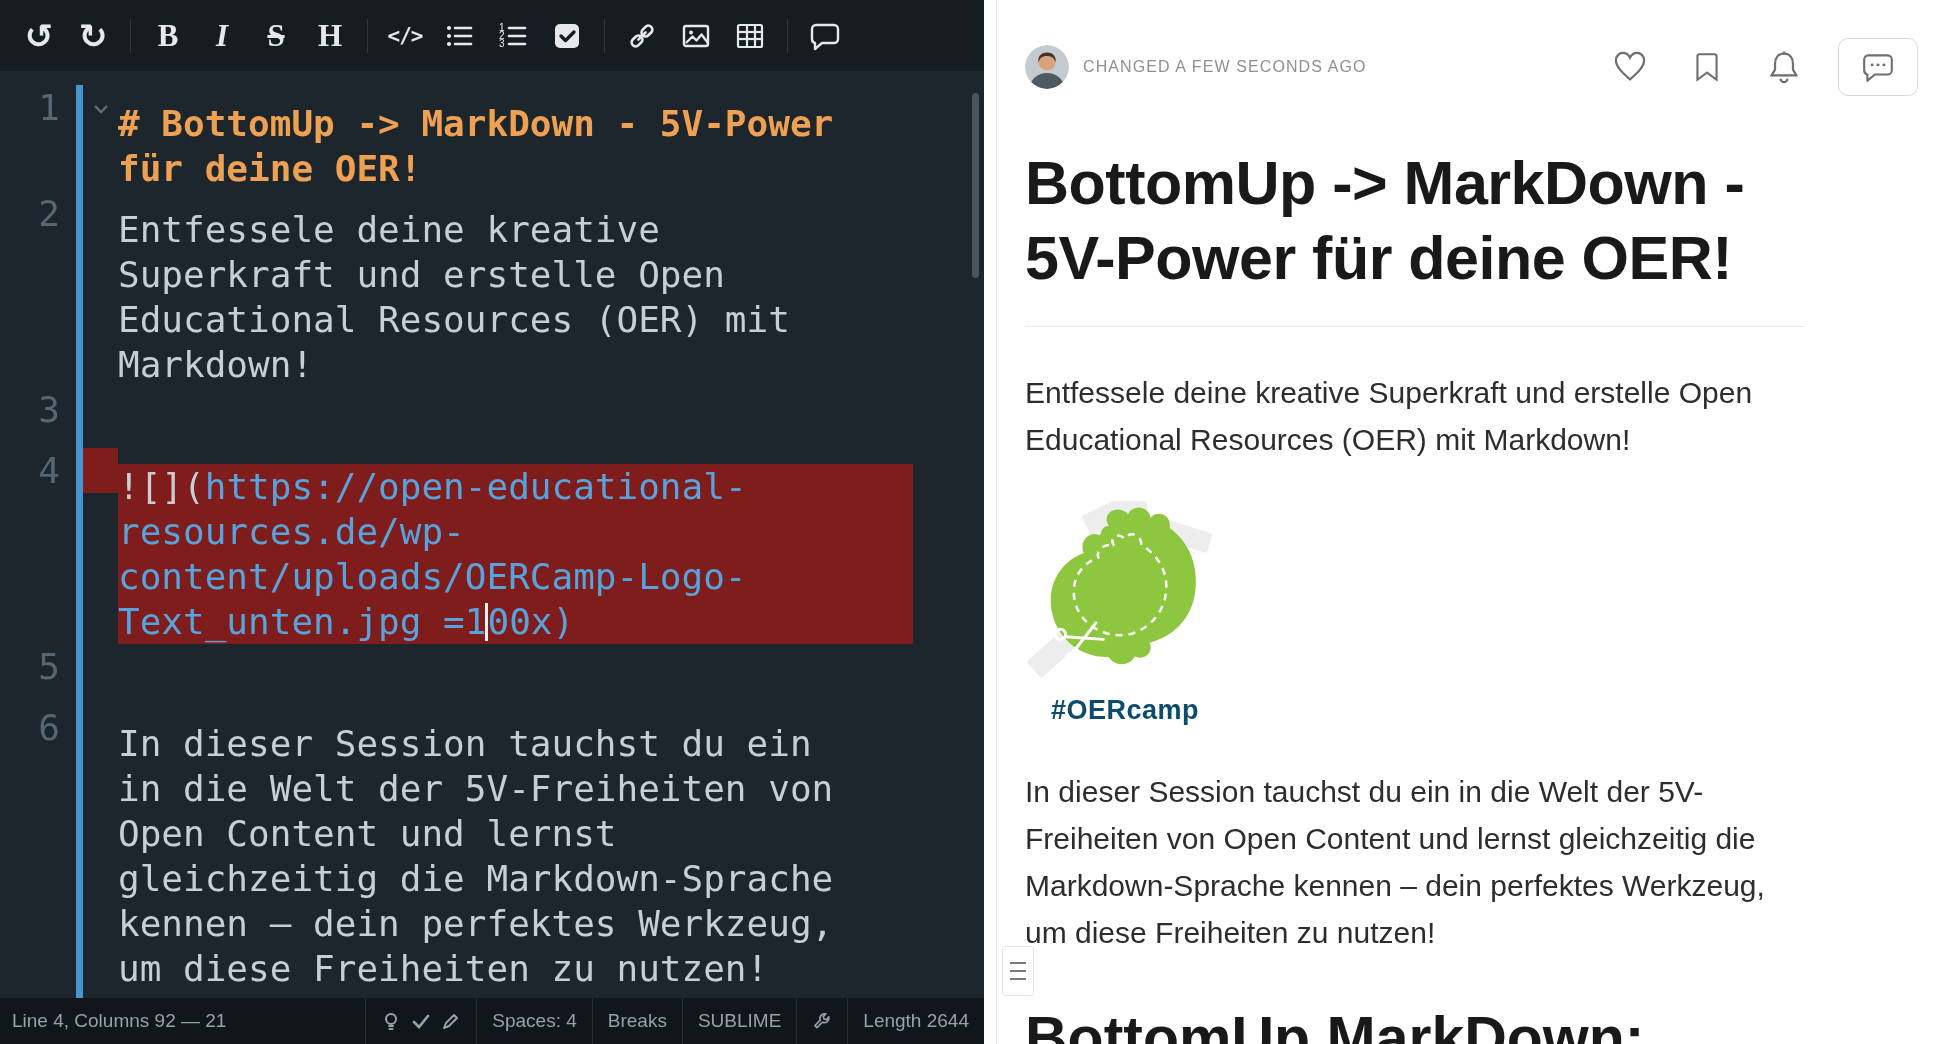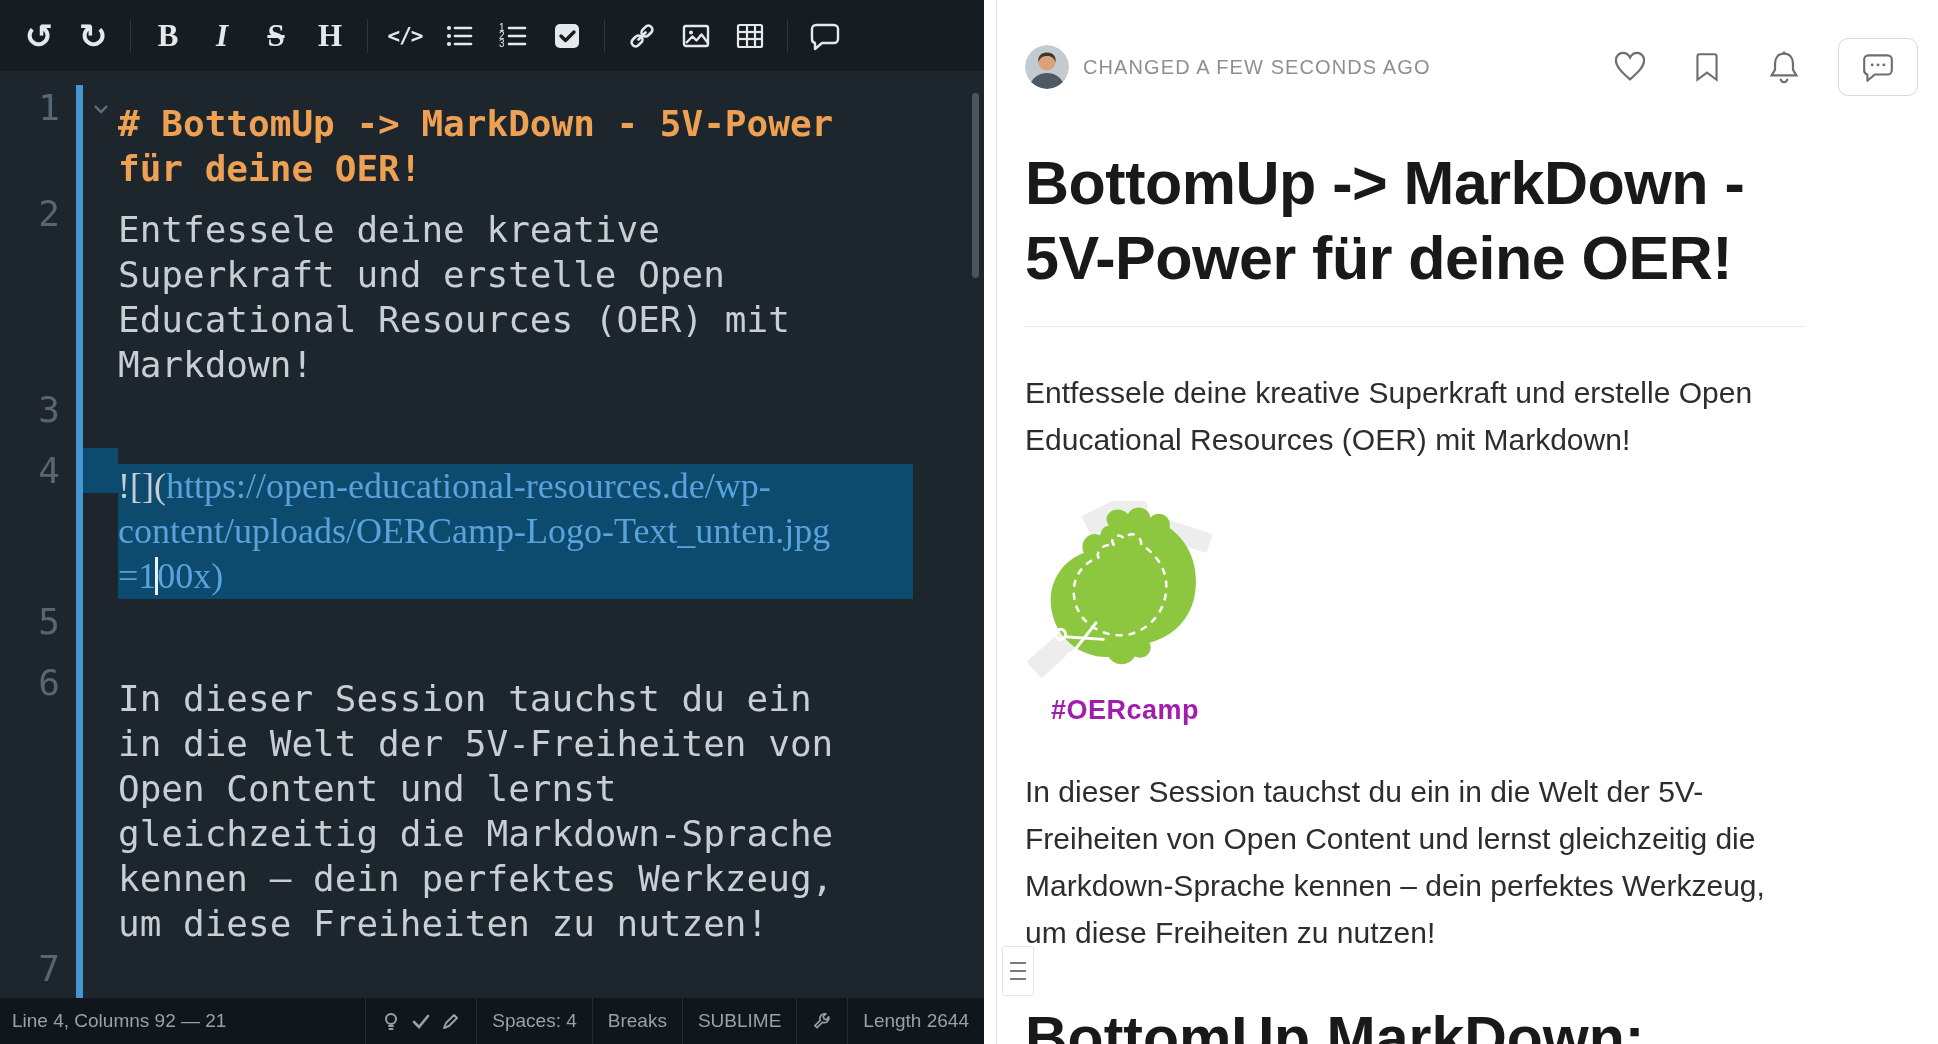--- a/index.html
+++ b/index.html
@@ -22,21 +22,21 @@
   .tb-sep { width:1px; height:34px; background:#2d363d; margin:0 10px; flex:none; }
 
   .editor { position:relative; flex:1; overflow:hidden; padding-top:14px; background:#1d262d; }
   .changes-bar { position:absolute; left:76px; top:14px; bottom:0; width:7px; background:#4596d1; }
   .cm-line { display:flex; align-items:flex-start;
              font-family:"DejaVu Sans Mono", monospace; font-size:36px; line-height:45px; }
   .ln { width:60px; flex:none; text-align:right; color:#566672; user-select:none; }
   .fold { width:35px; margin-left:23px; flex:none; min-height:45px; display:flex; justify-content:center; }
   .fold svg { margin-top:14px; }
   .code { width:795px; flex:none; padding-right:40px; white-space:pre-wrap; min-height:45px; color:#c7cfd4;margin-top:16px; }
-  .cm-line.active .fold, .cm-line.active .code { background:#0c4a6e;font-family:Liberation Serif, serif; }
+  .cm-line.active .fold, .cm-line.active .code { background:#7f1d1d; }
   .tok-h { color:#efa153; font-weight:bold; }
   .tok-t { color:#c7cfd4; }
   .tok-u { color:#58a3dc; }
   .caret { display:inline-block; width:3px; height:38px; background:#eef1f3; vertical-align:-7px; margin:0 -1px; }
   .scroll-thumb { position:absolute; right:5px; top:22px; width:7px; height:185px; background:#4a555d; border-radius:4px; }
 
   .statusbar { height:46px; flex:none; background:#10161b; display:flex; align-items:stretch;
                color:#96a1a9; font-size:19px; }
   .sb-seg { display:flex; align-items:center; gap:10px; padding:0 15px; border-left:1px solid #232d34; flex:none; }
   .sb-pos { flex:1; min-width:0; border-left:none; padding-left:12px; white-space:nowrap; overflow:hidden; }
@@ -47,34 +47,34 @@
 
   
   .preview-pane { width:941px; flex:none; position:relative; background:#fff; overflow:hidden; }
   .pane-handle { position:absolute; left:5px; top:946px; width:32px; height:50px; background:#fff;
                  border:1px solid #e4e4e4; border-radius:3px; display:flex; flex-direction:column;
                  align-items:center; justify-content:center; gap:6px; cursor:col-resize; }
   .pane-handle i { display:block; width:16px; height:2px; background:#7a7a7a; }
 
   .pv-header { display:flex; align-items:center; margin-top:38px; padding-left:28px; padding-right:20px; }
   .avatar { width:44px; height:44px; border-radius:50%; overflow:hidden; flex:none; cursor:pointer; }
-  .changed { margin-left:14px; color:#8f8f8f; font-size:20px; letter-spacing:1.1px; white-space:nowrap; }
+  .changed { margin-left:14px; color:#8f8f8f; font-size:16px; letter-spacing:1.1px; white-space:nowrap; }
   .hdr-icons { margin-left:auto; display:flex; align-items:center; gap:42px; }
   .hicon { cursor:pointer; display:flex; }
   .hicon svg { stroke:#6f6f6f; fill:none; stroke-width:2; }
   .comment-btn { margin-left:36px; width:80px; height:58px; border:1px solid #d9d9d9; border-radius:10px;
                  display:flex; align-items:center; justify-content:center; cursor:pointer; background:#fff; }
   .comment-btn svg { stroke:#6f6f6f; fill:none; stroke-width:2; }
 
   .pv-content { padding-left:28px; width:808px; }
   .pv-h1-wrap { border-bottom:1px solid #e8e8e8; padding-bottom:30px; margin-top:50px; }
   .pv-h1 { font-size:61px; line-height:1.23; font-weight:bold; color:#191919; letter-spacing:-0.5px; }
   .pv-p { margin-top:42px; font-size:30px; line-height:47px; color:#2d2d2d; width:780px; }
   .pv-logo { margin-top:38px; width:200px; }
-  .logo-caption { font-size:27px; font-weight:bold; color:#a21caf; margin-top:2px; margin-left:26px; letter-spacing:0.5px; }
+  .logo-caption { font-size:27px; font-weight:bold; color:#0c4a6e; margin-top:2px; margin-left:26px; letter-spacing:0.5px; }
   .pv-h2 { margin-top:48px; font-size:59px; font-weight:bold; color:#191919; }
 </style>
 </head>
 <body>
 
 <div class="app">
 
   <div class="editor-pane">
 
     <div class="toolbar">

